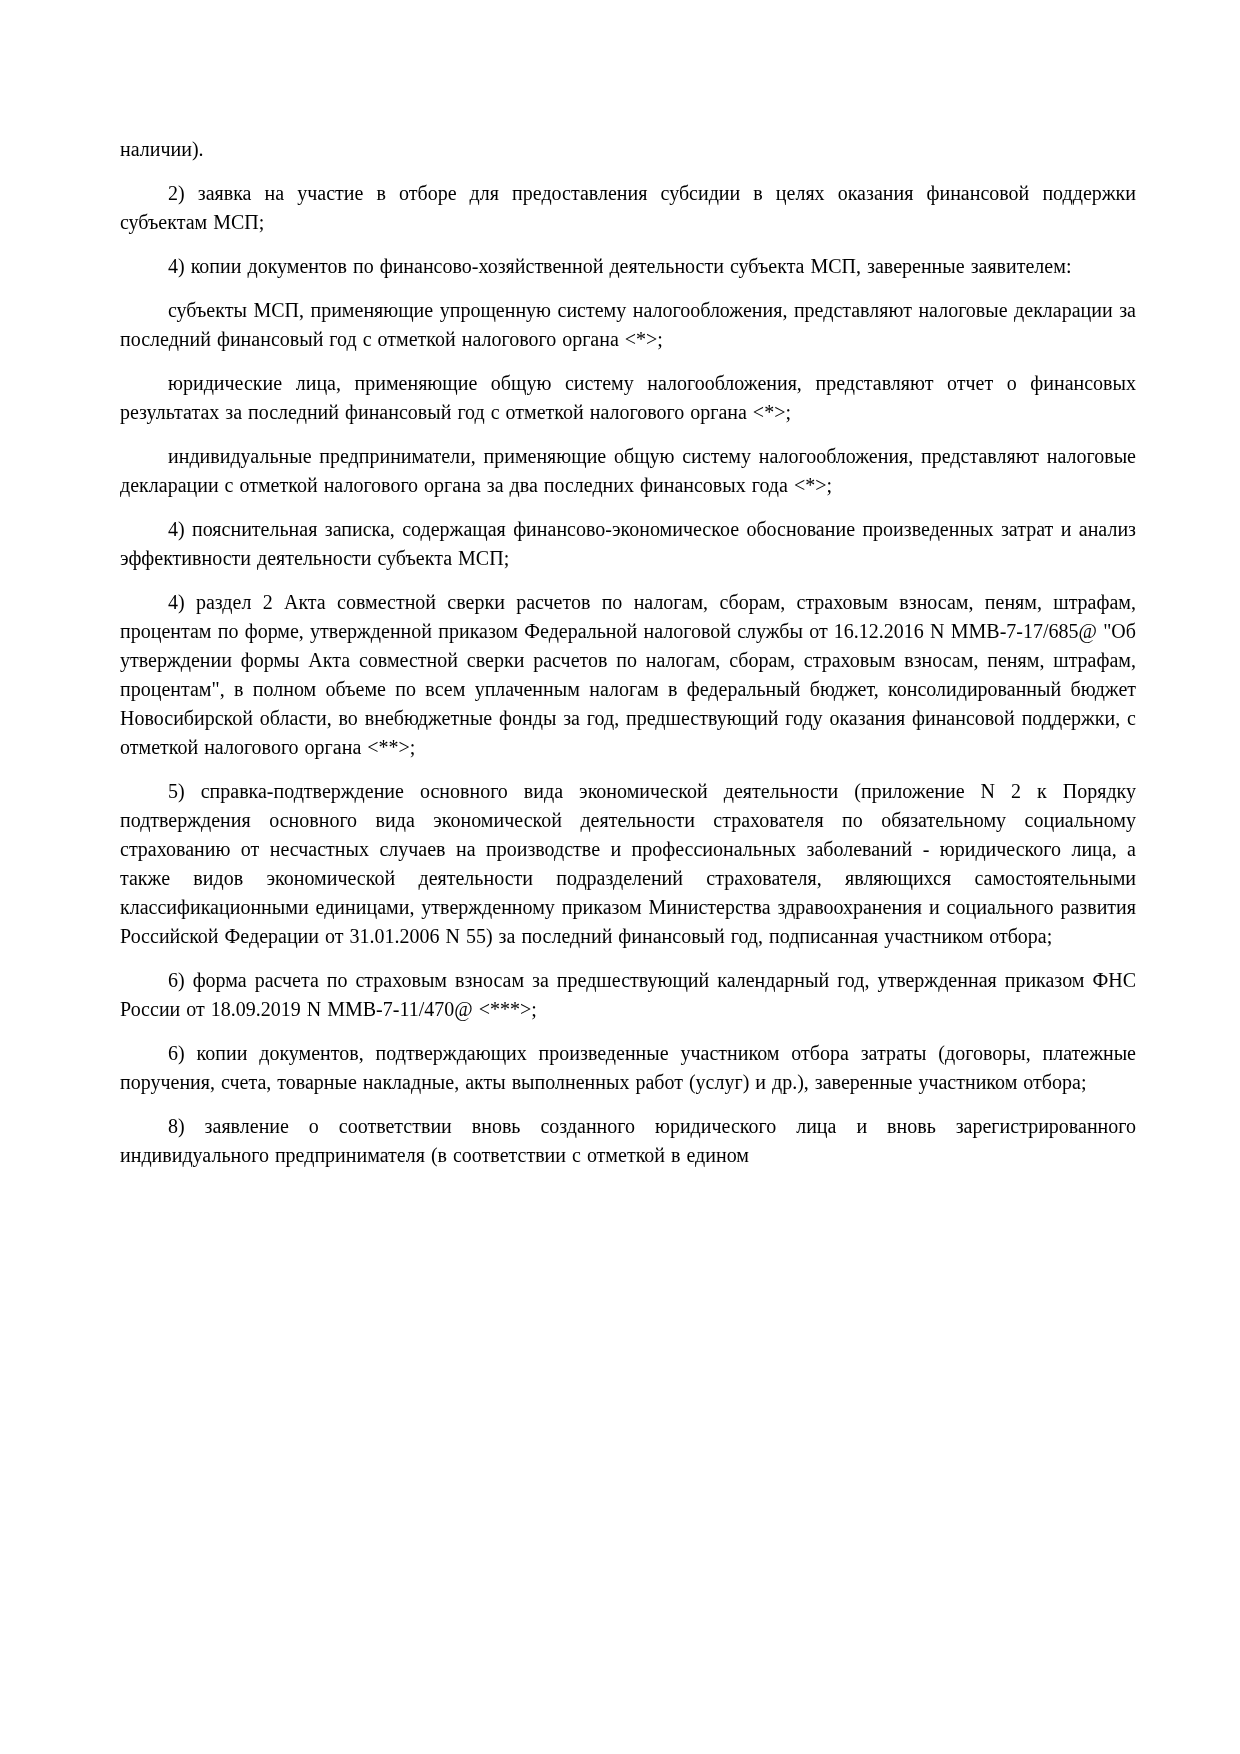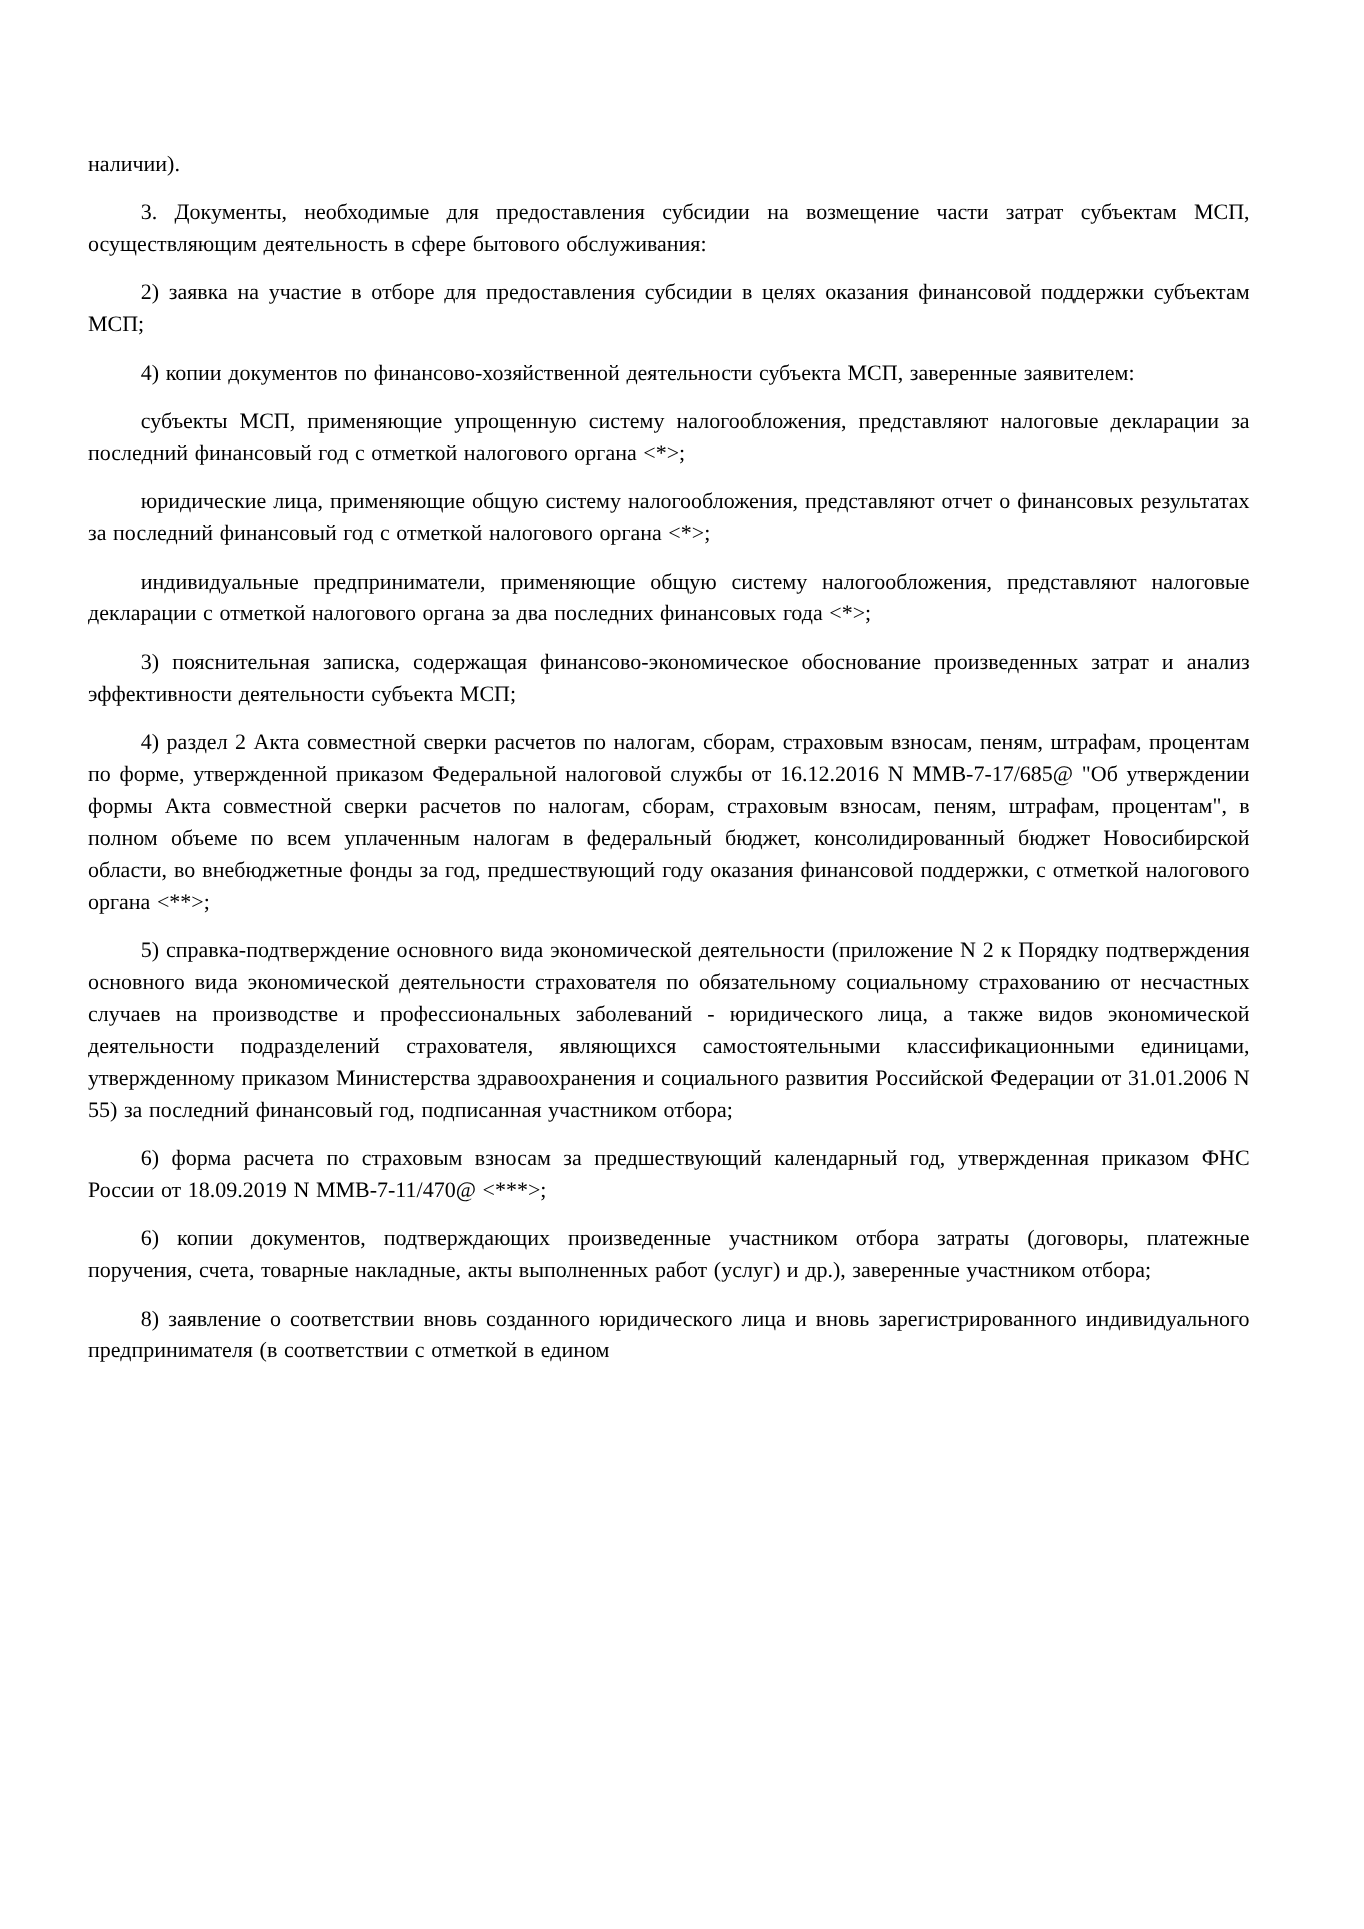--- a/index.html
+++ b/index.html
@@ -6,21 +6,21 @@
       margin: 0;
       padding: 0;
       background: #ffffff;
     }
     .page {
       position: relative;
       width: 1240px;
       height: 1754px;
       background: #ffffff;
       box-sizing: border-box;
-      padding: 135px 104px 40px 80px;
+      padding: 135px 104px 40px 120px;
       font-family: "Liberation Serif", "DejaVu Serif", serif;
       font-size: 20px;
       line-height: 29px;
       color: #000000;
       text-align: justify;
       overflow: hidden;
     }
     .page p {
       margin: 0 0 15px 0;
       text-indent: 48px;
@@ -28,25 +28,24 @@
     }
     .page p.no-indent {
       text-indent: 0;
     }
   </style>
 </head>
 <body>
 
 <div class="page">
   <p class="no-indent">наличии).</p>
-  <p>3. Документы, необходимые для предоставления субсидии на возмещение части затрат субъектам МСП, осуществляющим деятельность в сфере бытового обслуживания:</p>
   <p>2) заявка на участие в отборе для предоставления субсидии в целях оказания финансовой поддержки субъектам МСП;</p>
   <p>4) копии документов по финансово-хозяйственной деятельности субъекта МСП, заверенные заявителем:</p>
   <p>субъекты МСП, применяющие упрощенную систему налогообложения, представляют налоговые декларации за последний финансовый год с отметкой налогового органа &lt;*&gt;;</p>
   <p>юридические лица, применяющие общую систему налогообложения, представляют отчет о финансовых результатах за последний финансовый год с отметкой налогового органа &lt;*&gt;;</p>
   <p>индивидуальные предприниматели, применяющие общую систему налогообложения, представляют налоговые декларации с отметкой налогового органа за два последних финансовых года &lt;*&gt;;</p>
-  <p>3) пояснительная записка, содержащая финансово-экономическое обоснование произведенных затрат и анализ эффективности деятельности субъекта МСП;</p>
+  <p>4) пояснительная записка, содержащая финансово-экономическое обоснование произведенных затрат и анализ эффективности деятельности субъекта МСП;</p>
   <p>4) раздел 2 Акта совместной сверки расчетов по налогам, сборам, страховым взносам, пеням, штрафам, процентам по форме, утвержденной приказом Федеральной налоговой службы от 16.12.2016 N ММВ-7-17/685@ "Об утверждении формы Акта совместной сверки расчетов по налогам, сборам, страховым взносам, пеням, штрафам, процентам", в полном объеме по всем уплаченным налогам в федеральный бюджет, консолидированный бюджет Новосибирской области, во внебюджетные фонды за год, предшествующий году оказания финансовой поддержки, с отметкой налогового органа &lt;**&gt;;</p>
   <p>5) справка-подтверждение основного вида экономической деятельности (приложение N 2 к Порядку подтверждения основного вида экономической деятельности страхователя по обязательному социальному страхованию от несчастных случаев на производстве и профессиональных заболеваний - юридического лица, а также видов экономической деятельности подразделений страхователя, являющихся самостоятельными классификационными единицами, утвержденному приказом Министерства здравоохранения и социального развития Российской Федерации от 31.01.2006 N 55) за последний финансовый год, подписанная участником отбора;</p>
   <p>6) форма расчета по страховым взносам за предшествующий календарный год, утвержденная приказом ФНС России от 18.09.2019 N ММВ-7-11/470@ &lt;***&gt;;</p>
   <p>6) копии документов, подтверждающих произведенные участником отбора затраты (договоры, платежные поручения, счета, товарные накладные, акты выполненных работ (услуг) и др.), заверенные участником отбора;</p>
   <p>8) заявление о соответствии вновь созданного юридического лица и вновь зарегистрированного индивидуального предпринимателя (в соответствии с отметкой в едином</p>
 </div>
 
 </body></html>

